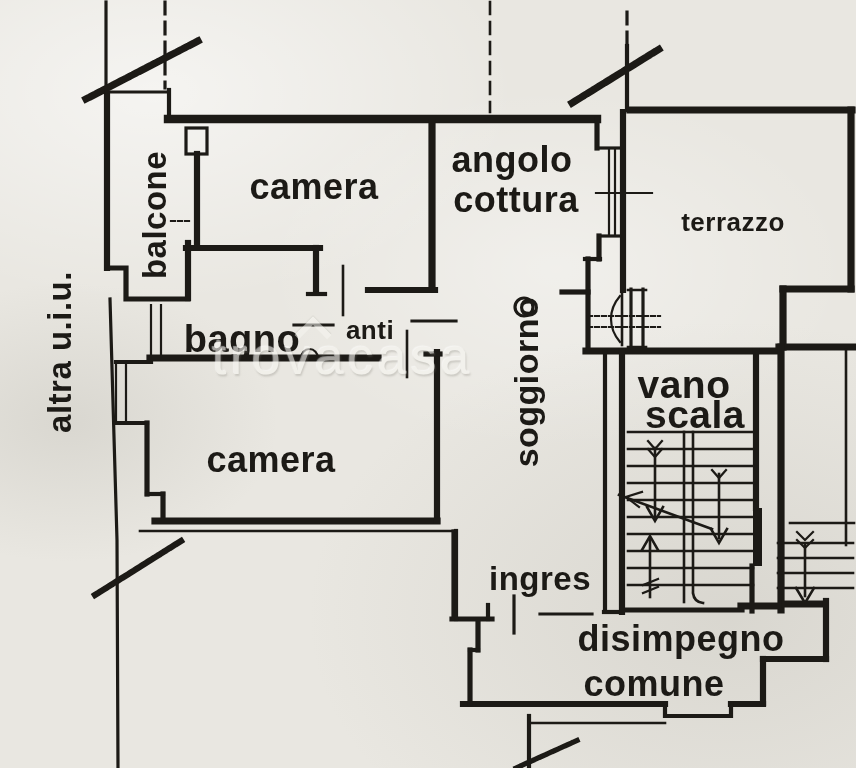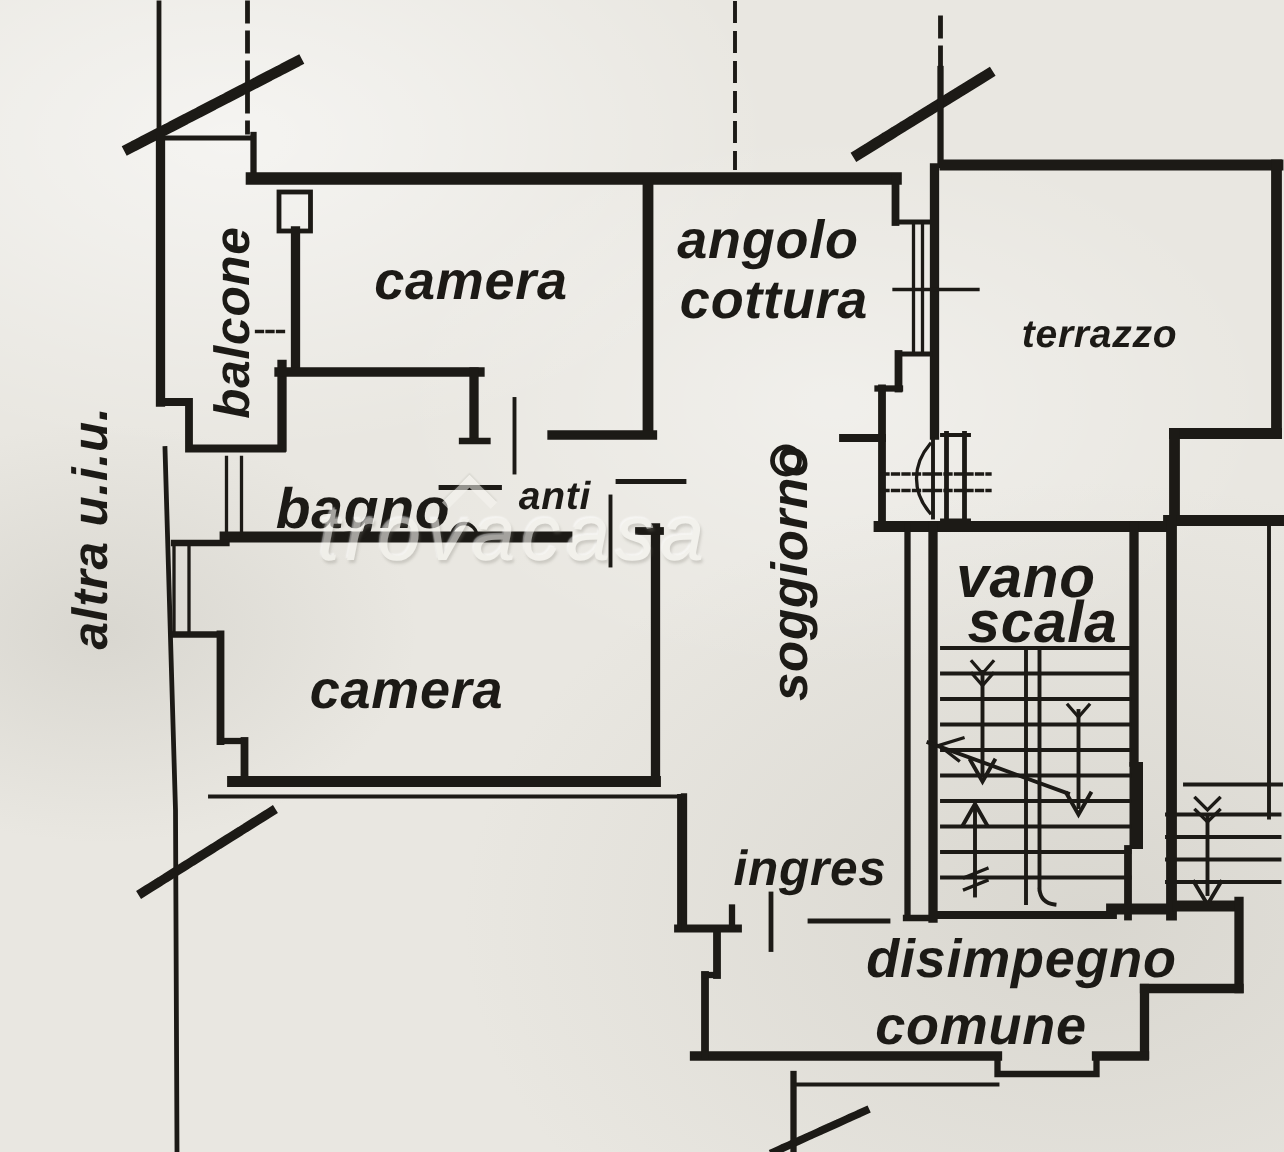--- a/index.html
+++ b/index.html
@@ -8,21 +8,20 @@
   html,body{margin:0;padding:0;background:#d8d6d0;}
   #stage{
     position:relative;width:856px;height:768px;overflow:hidden;
     background:
       radial-gradient(520px 300px at 18% 12%, rgba(255,255,255,.55), rgba(255,255,255,0) 70%),
       radial-gradient(600px 420px at 85% 80%, rgba(175,172,162,.28), rgba(175,172,162,0) 70%),
       radial-gradient(420px 260px at 65% 35%, rgba(255,255,255,.35), rgba(255,255,255,0) 70%),
       radial-gradient(300px 200px at 8% 55%, rgba(160,158,148,.22), rgba(160,158,148,0) 70%),
       var(--paper);
     font-family:"Liberation Sans",sans-serif;
-    font-style:italic;
   }
   #plan-svg{position:absolute;left:0;top:0;}
   .w{stroke:var(--ink);fill:none;stroke-linecap:square;stroke-linejoin:miter;} .w2{stroke-width:2.2} .w25{stroke-width:2.6} .w3{stroke-width:3.2}
   .w4{stroke-width:4.2} .w5{stroke-width:5.2} .w6{stroke-width:6.2} .w7{stroke-width:7.2} .w8{stroke-width:8.4}
   .dash{stroke-dasharray:4 3}
   .ldash{stroke-dasharray:12 8}
   .hatch{stroke-dasharray:3.6 2.7}
   .fillink{fill:var(--ink);stroke:none}
   text.lbl{fill:var(--ink);font-family:"Liberation Sans",sans-serif;font-weight:700;letter-spacing:.5px}
   #watermark{

